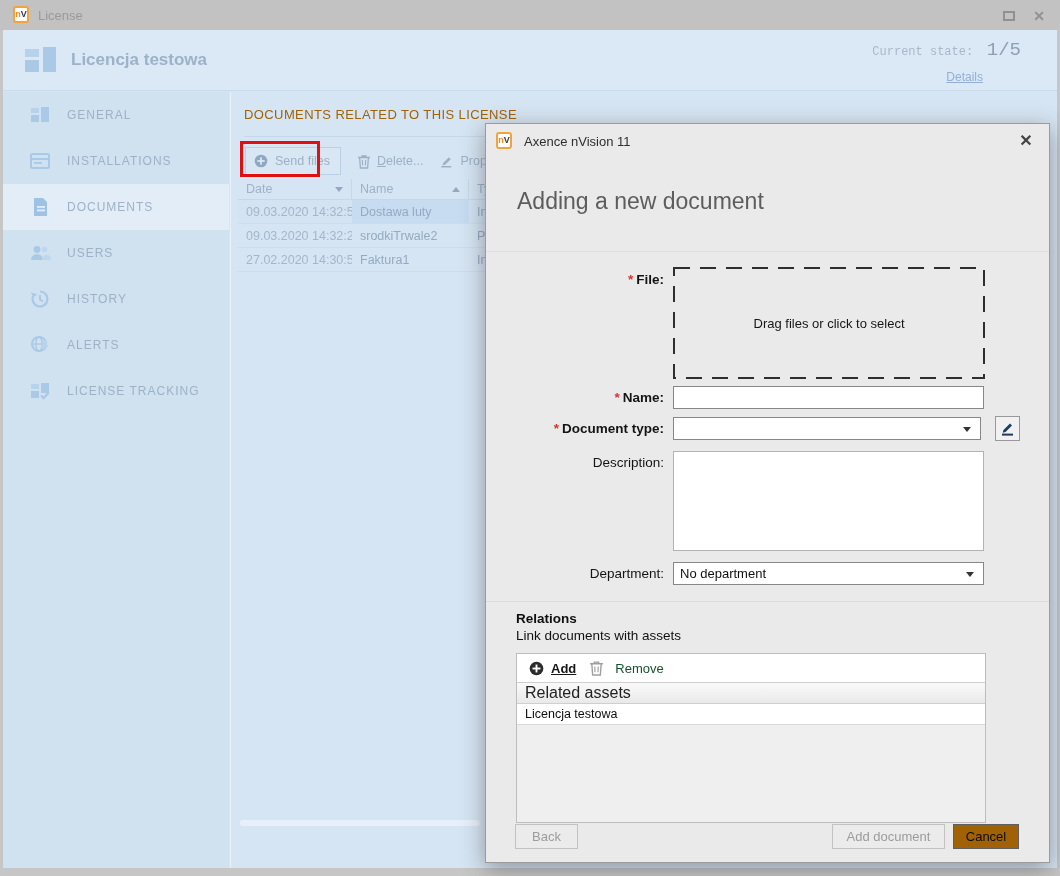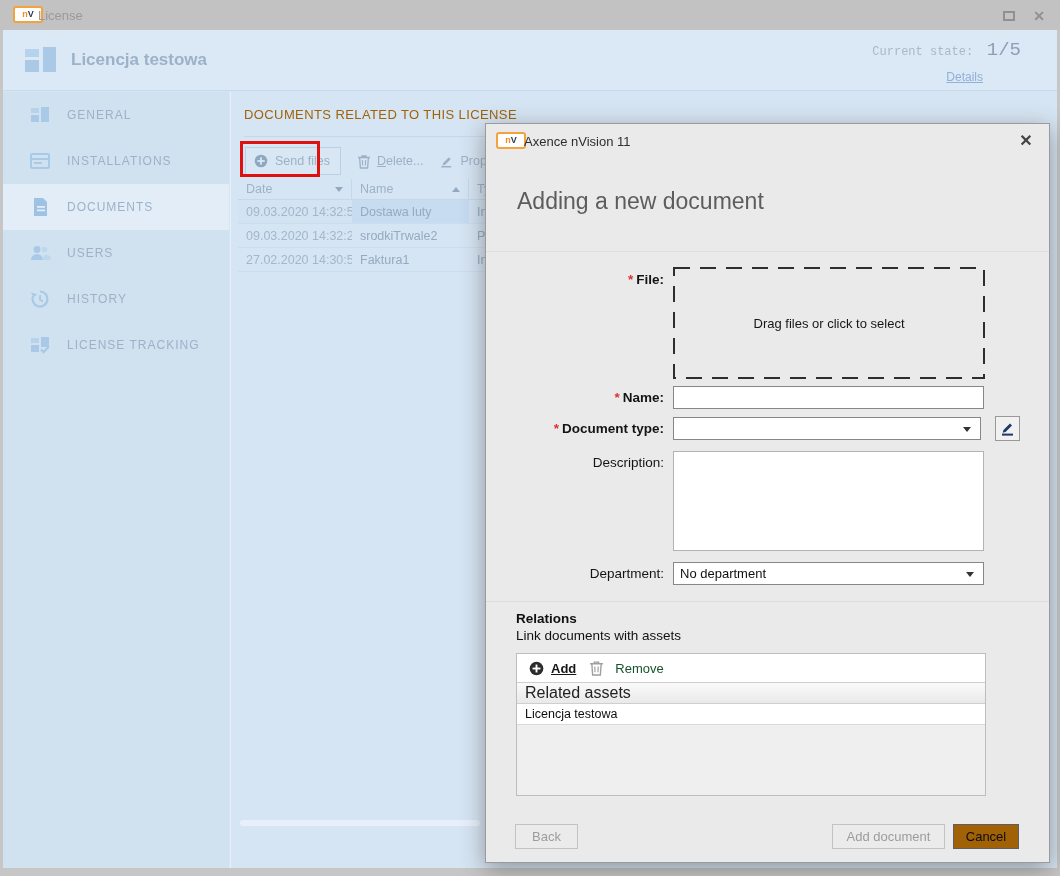--- a/index.html
+++ b/index.html
@@ -1,21 +1,21 @@
 <!DOCTYPE html>
 <html><head>
 <meta charset="utf-8">
 <style>
   * { margin:0; padding:0; box-sizing:border-box; }
   body { width:1060px; height:876px; font-family:"Liberation Sans", sans-serif; }
   .screen { position:relative; width:1060px; height:876px; background:#c6c6c6; overflow:hidden; }
 
   
   .titlebar { position:absolute; left:0; top:0; width:1060px; height:30px; background:#c2c2c2; }
-  .nv-logo { position:absolute; width:30px; height:17px; background:#fff; border:2px solid #f2a33c; border-radius:3px;
+  .nv-logo { position:absolute; width:16px; height:17px; background:#fff; border:2px solid #f2a33c; border-radius:3px;
              font-size:9px; font-weight:bold; text-align:center; line-height:13px; }
   .nv-logo .n { color:#f08c1e; } .nv-logo .v { color:#2b3a52; }
   .titlebar .nv-logo { left:13px; top:6px; }
   .titlebar-text { position:absolute; left:38px; top:8px; font-size:13px; color:#9a9a9a; }
   .tb-btn { position:absolute; top:7px; width:22px; height:17px; text-align:center; cursor:default; }
   .max-btn { right:40px; } .close-btn { right:10px; }
   .max-glyph { display:inline-block; width:12px; height:10px; border:2px solid #909090; margin-top:3px; }
   .close-glyph { font-size:14px; font-weight:bold; color:#909090; line-height:17px; }
 
   
@@ -84,21 +84,21 @@
   .combo { position:absolute; left:187px; height:23px; background:#fff; border:1px solid #878787; font-size:13px; color:#101010;
            display:flex; align-items:center; padding-left:6px; cursor:pointer; }
   .combo .tri { width:0; height:0; border-left:4px solid transparent; border-right:4px solid transparent; border-top:5px solid #333;
                 position:absolute; right:9px; top:9px; }
   .edit-btn { position:absolute; left:509px; top:292px; width:25px; height:25px; background:#f1f1f1; border:1px solid #999; cursor:pointer;
               display:flex; align-items:center; justify-content:center; }
   .dlg-textarea { position:absolute; left:187px; top:327px; width:311px; height:100px; background:#fff; border:1px solid #b3b3b3; resize:none; outline:none; font-family:"Liberation Sans",sans-serif; font-size:13px; padding:3px 5px; }
 
   .rel-title { position:absolute; left:30px; top:487px; font-size:13.5px; font-weight:bold; color:#101010; }
   .rel-sub { position:absolute; left:30px; top:504px; font-size:13.5px; color:#101010; }
-  .rel-panel { position:absolute; left:30px; top:529px; width:470px; height:143px; border:1px solid #bdbdbd; background:#efefef; }
+  .rel-panel { position:absolute; left:30px; top:529px; width:470px; height:170px; border:1px solid #bdbdbd; background:#efefef; }
   .rel-toolbar { height:28px; background:#fff; display:flex; align-items:center; padding-left:12px; gap:7px; }
   .rel-add { font-size:13px; font-weight:bold; color:#161616; text-decoration:underline; cursor:pointer; }
   .rel-remove { font-size:13px; color:#14532d; margin-left:4px; }
   .rel-head { height:22px; background:linear-gradient(#fafafa,#e9e9e9); border-top:1px solid #cfcfcf; border-bottom:1px solid #cfcfcf;
               font-size:16px; color:#222; padding-left:8px; line-height:20px; }
   .rel-row { height:21px; background:#fff; border-bottom:1px solid #dadada; font-size:12.5px; color:#0d0d0d; padding-left:8px; line-height:20px; cursor:pointer; }
 
   .dlg-btn { position:absolute; top:700px; height:25px; font-size:13px; display:flex; align-items:center; justify-content:center; cursor:pointer; }
   .btn-disabled { background:#ebebeb; border:1px solid #c2c2c2; color:#9c9c9c; }
   .btn-back { left:29px; width:63px; }
@@ -181,20 +181,32 @@
       </div>
       <div class="side-item">
         <span class="side-ico">
           <svg width="22" height="22" viewBox="0 0 22 22">
               <path d="M11 3.5a7.5 7.5 0 1 1-7 4.7" fill="none" stroke="#a9c9e6" stroke-width="2.2"></path>
               <path d="M1.8 4.2L4.4 9l4-2.6z" fill="#a9c9e6"></path>
               <path d="M11 7v4.5l3 2" fill="none" stroke="#a9c9e6" stroke-width="1.8"></path>
             </svg>
         </span>
         <span class="side-label">HISTORY</span>
+      </div>
+      <div class="side-item">
+        <span class="side-ico">
+          <svg width="22" height="22" viewBox="0 0 22 22">
+              <circle cx="10" cy="10" r="7" fill="none" stroke="#a9c9e6" stroke-width="2"></circle>
+              <ellipse cx="10" cy="10" rx="3.2" ry="7" fill="none" stroke="#a9c9e6" stroke-width="1.3"></ellipse>
+              <line x1="3" y1="10" x2="17" y2="10" stroke="#a9c9e6" stroke-width="1.3"></line>
+              <path d="M12.5 13h7l-1.2-2.2V8.6a2.3 2.3 0 0 0-4.6 0v2.2z" fill="#b9d4ed"></path>
+              <circle cx="16" cy="15" r="1.4" fill="#b9d4ed"></circle>
+            </svg>
+        </span>
+        <span class="side-label">ALERTS</span>
       </div>
       <div class="side-item">
         <span class="side-ico">
           <svg width="22" height="22" viewBox="0 0 22 22">
               <rect x="2" y="4" width="8" height="5" fill="#b7d3ec"></rect>
               <rect x="2" y="11" width="8" height="7" fill="#a9c9e6"></rect>
               <rect x="12" y="3" width="8" height="10" fill="#a9c9e6"></rect>
               <path d="M12 15.5l2.6 2.6 5-5.3" fill="none" stroke="#a9c9e6" stroke-width="2.2"></path>
             </svg>
         </span>

